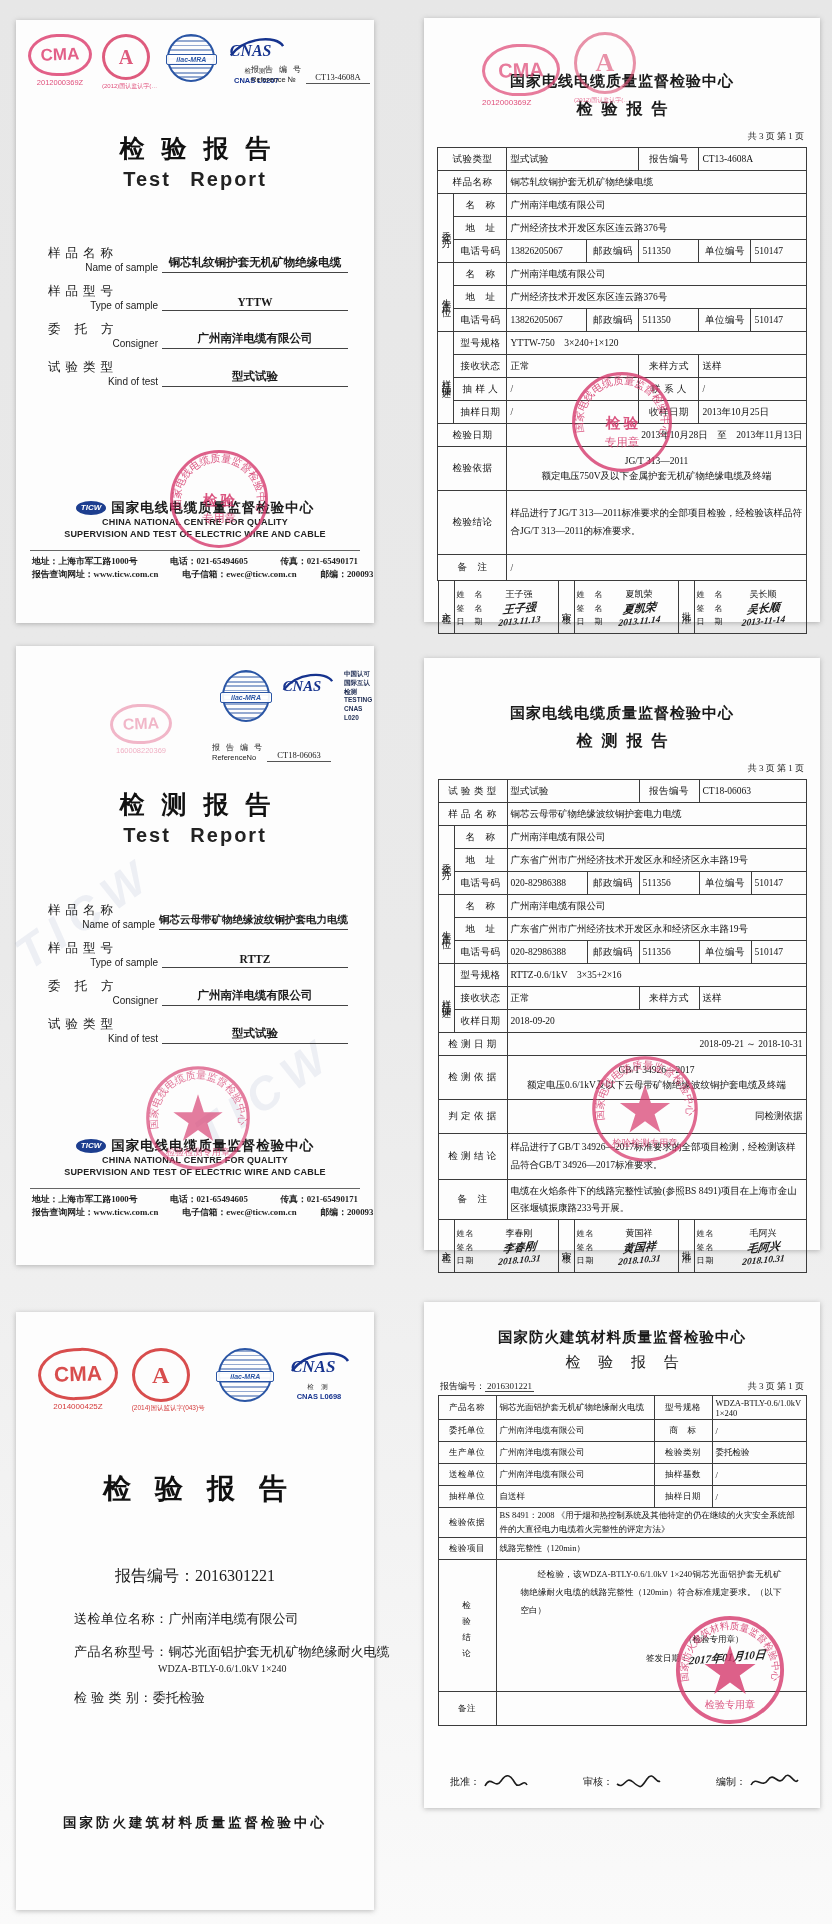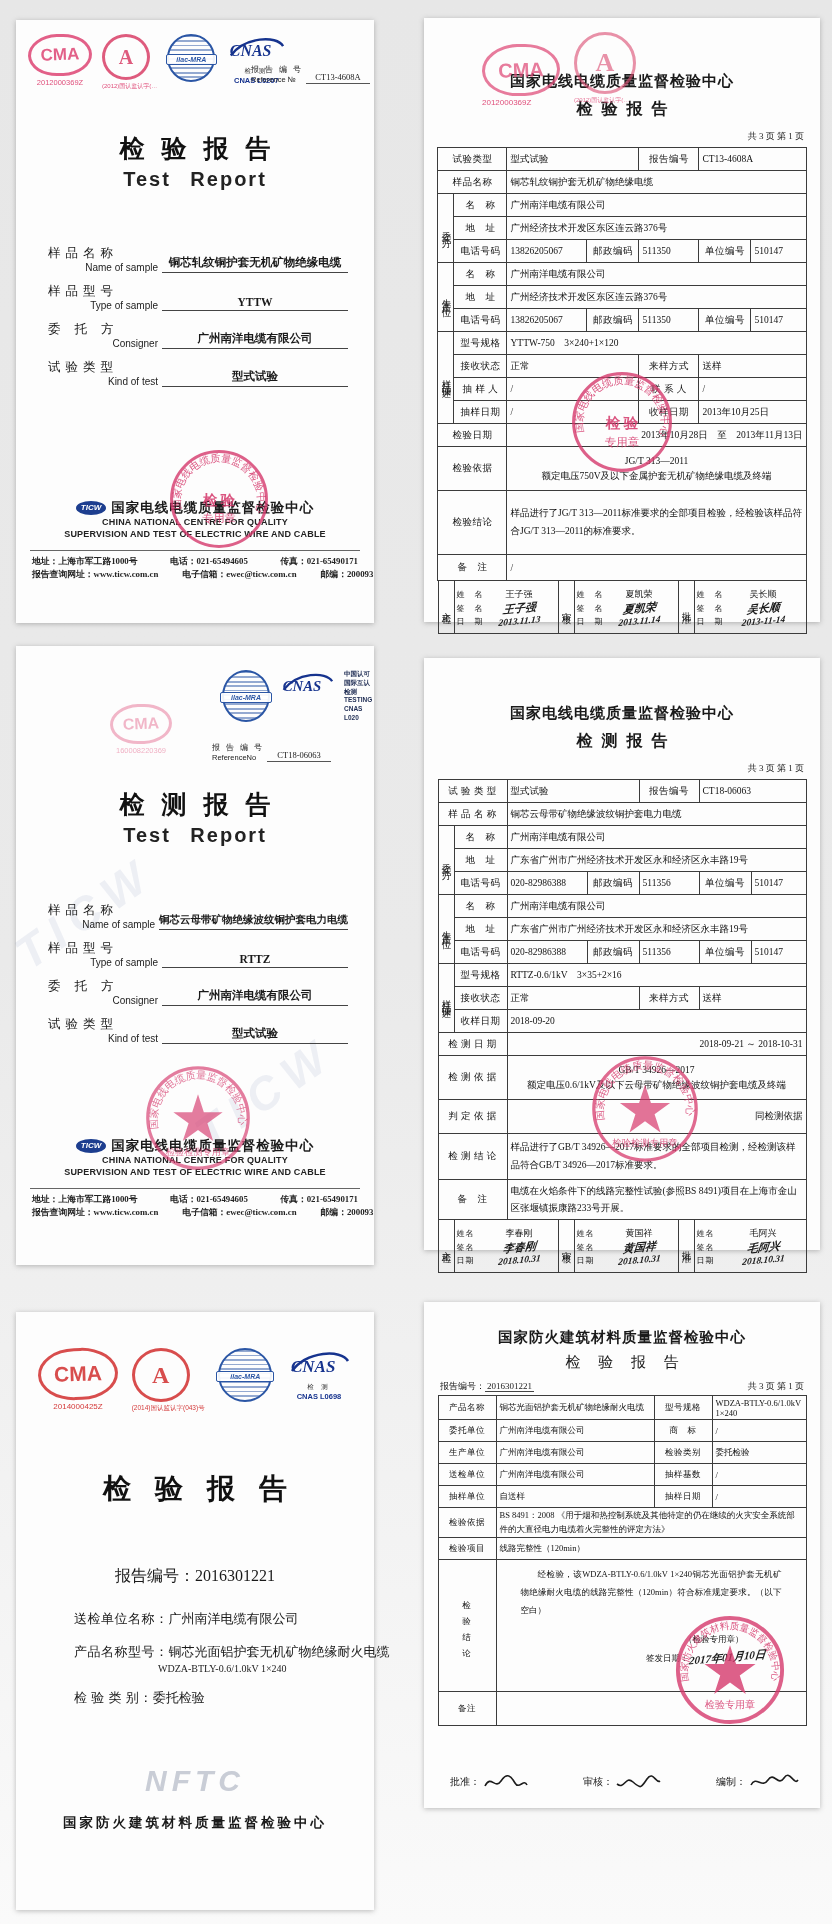--- a/index.html
+++ b/index.html
@@ -640,21 +640,20 @@
     <div class="cov-title" style="top:158px;">
       <div style="font-size:28px;font-weight:bold;letter-spacing:24px;text-indent:24px;color:#111;">检验报告</div>
     </div>
     <div style="position:absolute;left:0;right:0;top:254px;text-align:center;font-size:16px;">报告编号：2016301221</div>
     <div style="position:absolute;left:0;right:0;top:298px;">
       <div class="p5row"><span class="p5lab">送检单位名称：</span><span>广州南洋电缆有限公司</span></div>
       <div class="p5row" style="margin-bottom:2px;"><span class="p5lab">产品名称型号：</span><span>铜芯光面铝护套无机矿物绝缘耐火电缆</span></div>
       <div class="p5row" style="padding-left:84px;font-size:10px;"><span>WDZA-BTLY-0.6/1.0kV 1×240</span></div>
       <div class="p5row"><span class="p5lab">检 验 类 别：</span><span>委托检验</span></div>
     </div>
-    <div class="nftc" style="top:452px;">NFTC</div>
     <div style="position:absolute;left:0;right:0;top:502px;text-align:center;font-size:13.5px;font-weight:bold;letter-spacing:3px;">国家防火建筑材料质量监督检验中心</div>
   </div>
 
   <div class="panel" style="left:424px;top:1302px;width:396px;height:506px">
     <div class="rep-head6" style="padding-top:26px;">
       <div style="font-size:14.5px;font-weight:bold;letter-spacing:1px;">国家防火建筑材料质量监督检验中心</div>
       <div style="font-size:15px;font-weight:normal;letter-spacing:7px;text-indent:7px;margin-top:6px;">检 验 报 告</div>
     </div>
     <div class="refline">
       <span><span>报告编号：</span><span class="u">2016301221</span></span>

